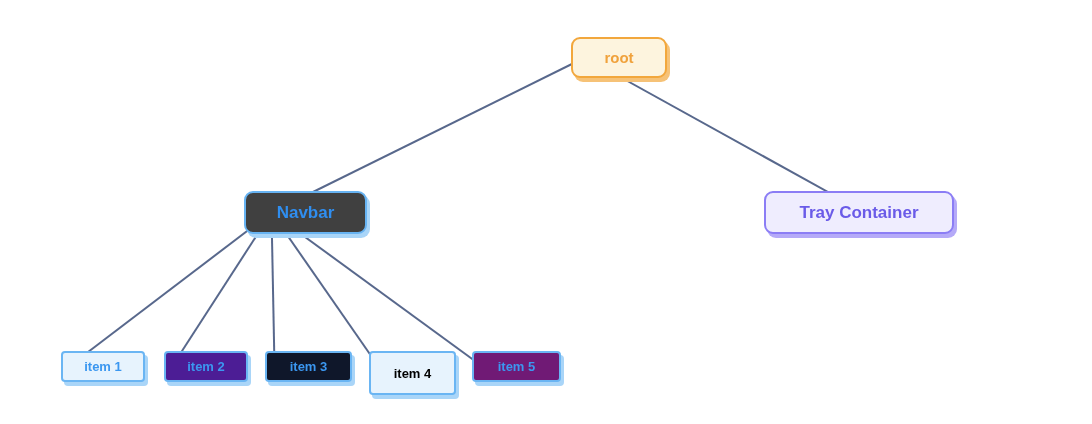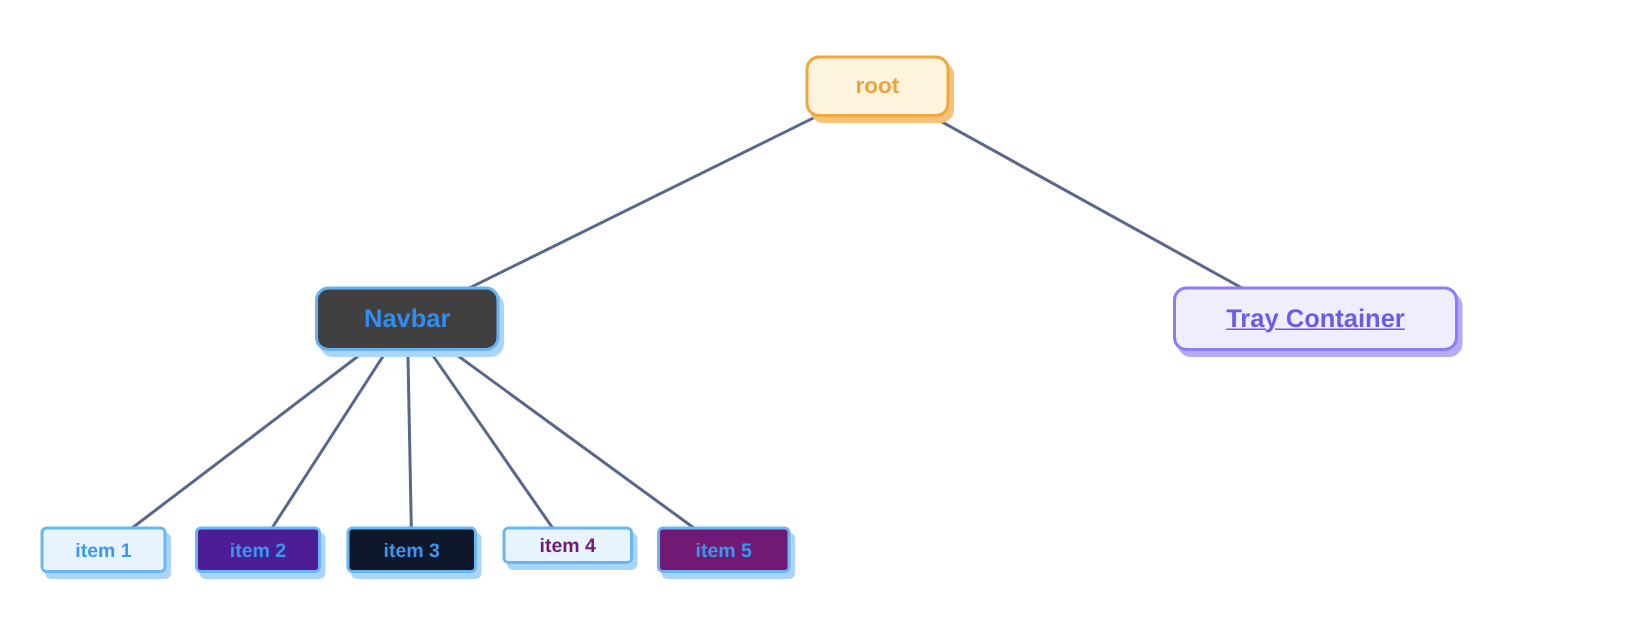--- a/index.html
+++ b/index.html
@@ -29,20 +29,21 @@
     display: flex;
     align-items: center;
     justify-content: center;
     border: 2px solid;
     border-radius: 9px;
     font-weight: 700;
     z-index: 2;
     cursor: pointer;
     white-space: nowrap;
     user-select: none;
+    margin-left: 34px;
   }
   .node-sm {
     border-radius: 4px;
   }
 </style>
 </head>
 <body>
 
 <div class="canvas">
   <svg id="edges" class="edges-layer">
@@ -56,36 +57,36 @@
     </svg>
 
   <div class="node" style="left: 537px; top: 37px; width: 96px; height: 41px; background: rgb(253, 244, 222); border-color: rgb(242, 167, 60); color: rgb(240, 162, 60); font-size: 15px; box-shadow: rgb(246, 194, 119) 3px 4px 0px;">
     <span>root</span>
   </div>
 
   <div class="node" style="left: 210px; top: 191px; width: 123px; height: 43px; background: #404040; border-color: rgb(103, 179, 242); color: rgb(47, 142, 240); font-size: 17px; box-shadow: rgb(169, 213, 248) 3px 4px 0px;">
     <span>Navbar</span>
   </div>
 
-  <div class="node" style="left: 782px; top: 191px; width: 190px; height: 43px; background: rgb(239, 237, 254); border-color: rgb(139, 125, 245); color: rgb(106, 91, 232); font-size: 17px; box-shadow: rgb(181, 170, 248) 3px 4px 0px; text-decoration: underline;">
+  <div class="node" style="left: 730px; top: 191px; width: 190px; height: 43px; background: rgb(239, 237, 254); border-color: rgb(139, 125, 245); color: rgb(106, 91, 232); font-size: 17px; box-shadow: rgb(181, 170, 248) 3px 4px 0px;">
     <span>Tray Container</span>
   </div>
 
   <div class="node node-sm" style="left: 27px; top: 351px; width: 84px; height: 31px; background: rgb(231, 243, 253); border-color: rgb(106, 181, 243); color: rgb(59, 151, 240); font-size: 13px; box-shadow: rgb(169, 213, 248) 3px 4px 0px;">
     <span>item 1</span>
   </div>
 
   <div class="node node-sm" style="left: 130px; top: 351px; width: 84px; height: 31px; background: #4c1d95; border-color: rgb(106, 181, 243); color: rgb(59, 151, 240); font-size: 13px; box-shadow: rgb(169, 213, 248) 3px 4px 0px;">
     <span>item 2</span>
   </div>
 
   <div class="node node-sm" style="left: 231px; top: 351px; width: 87px; height: 31px; background: #0f172a; border-color: rgb(106, 181, 243); color: rgb(59, 151, 240); font-size: 13px; box-shadow: rgb(169, 213, 248) 3px 4px 0px;">
     <span>item 3</span>
   </div>
 
-  <div class="node node-sm" style="left: 335px; top: 351px; width: 87px; height: 25px; background: rgb(231, 243, 253); border-color: rgb(106, 181, 243); color: #701a75; font-size: 13px; box-shadow: rgb(169, 213, 248) 3px 4px 0px;">
+  <div class="node node-sm" style="left: 335px; top: 351px; width: 87px; height: 44px; background: rgb(231, 243, 253); border-color: rgb(106, 181, 243); color: #000000; font-size: 13px; box-shadow: rgb(169, 213, 248) 3px 4px 0px;">
     <span>item 4</span>
   </div>
 
   <div class="node node-sm" style="left: 438px; top: 351px; width: 89px; height: 31px; background: #701a75; border-color: rgb(106, 181, 243); color: rgb(59, 151, 240); font-size: 13px; box-shadow: rgb(169, 213, 248) 3px 4px 0px;">
     <span>item 5</span>
   </div>
 </div>
 
 </body></html>

